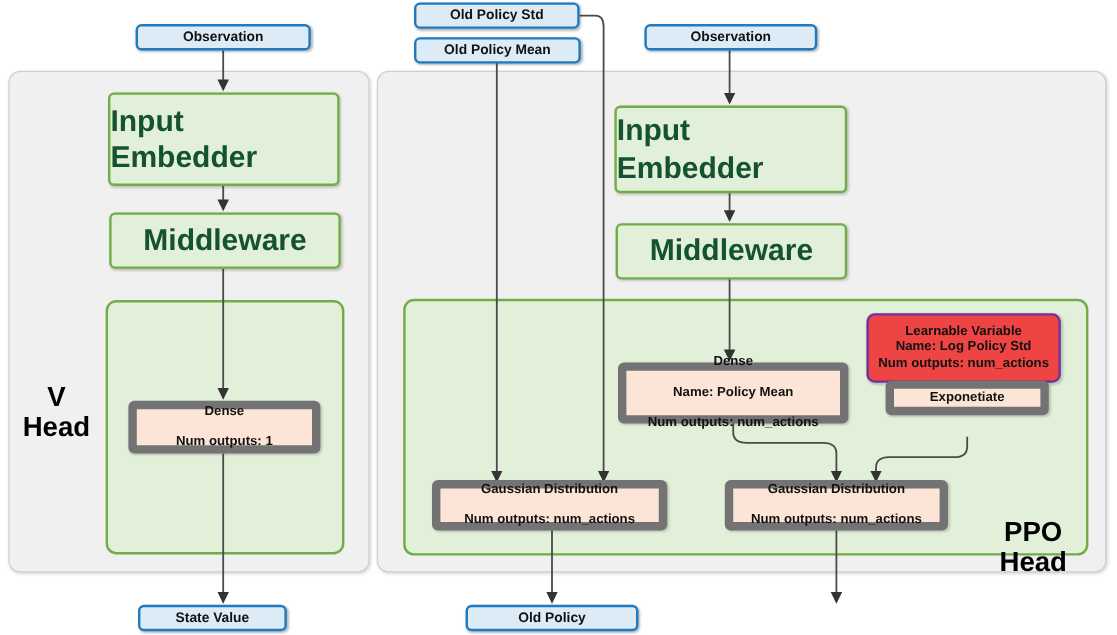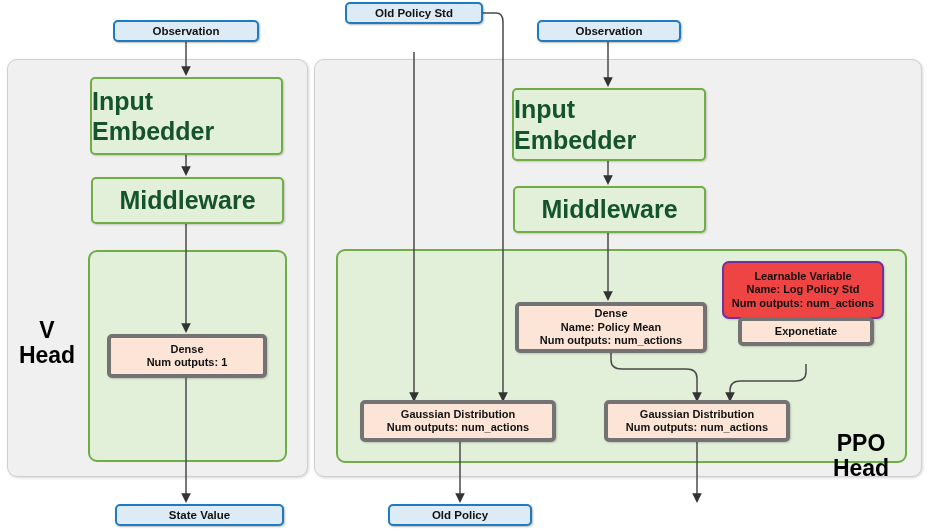--- a/index.html
+++ b/index.html
@@ -60,25 +60,26 @@
     background: #e2efd9;
     border: 2px solid #70ad47;
     border-radius: 5px;
     box-shadow: 1px 1px 2px rgba(0,0,0,0.18);
     font-size: 25px;
     font-weight: bold;
     color: #14532d;
   }
   .node-orange {
     background: #fce4d6;
-    border: 4px solid #737373;
+    border: 7px solid #737373;
     border-radius: 5px;
     box-shadow: 1px 1px 2px rgba(0,0,0,0.18);
     font-size: 11px;
     color: #111;
+    gap: 12px;
   }
   .node-purple {
     background: #ef4444;
     border: 2.5px solid #7030a0;
     border-radius: 7px;
     box-shadow: 1px 1px 2px rgba(0,0,0,0.18);
     font-size: 11px;
     color: #111;
   }
   .node-title { font-weight: bold; }
@@ -155,28 +156,31 @@
 
   <div class="node node-green-big" style="left:91px; top:177px; width:193px; height:47px;">
     <span>Middleware</span>
   </div>
 
   <div class="node node-orange" style="left:107px; top:334px; width:160px; height:44px;">
     <span class="node-title">Dense</span>
     <span class="node-sub">Num outputs: 1</span>
   </div>
 
-  <div class="node node-blue" style="left:115px; top:504px; width:169px; height:22px;">
+  <div class="node node-blue" style="left:115px; top:504px; width:124px; height:22px;">
     <span>State Value</span>
   </div>
 
   <div class="node node-blue" style="left:345px; top:2px; width:138px; height:22px;">
     <span>Old Policy Std</span>
   </div>
 
+  <div class="node node-blue" style="left:345px; top:31px; width:139px; height:22px;">
+    <span>Old Policy Mean</span>
+  </div>
 
   <div class="node node-blue" style="left:537px; top:20px; width:144px; height:22px;">
     <span>Observation</span>
   </div>
 
   <div class="node node-green-big" style="left:512px; top:88px; width:194px; height:73px;">
     <span>Input Embedder</span>
   </div>
 
   <div class="node node-green-big" style="left:513px; top:186px; width:193px; height:47px;">

